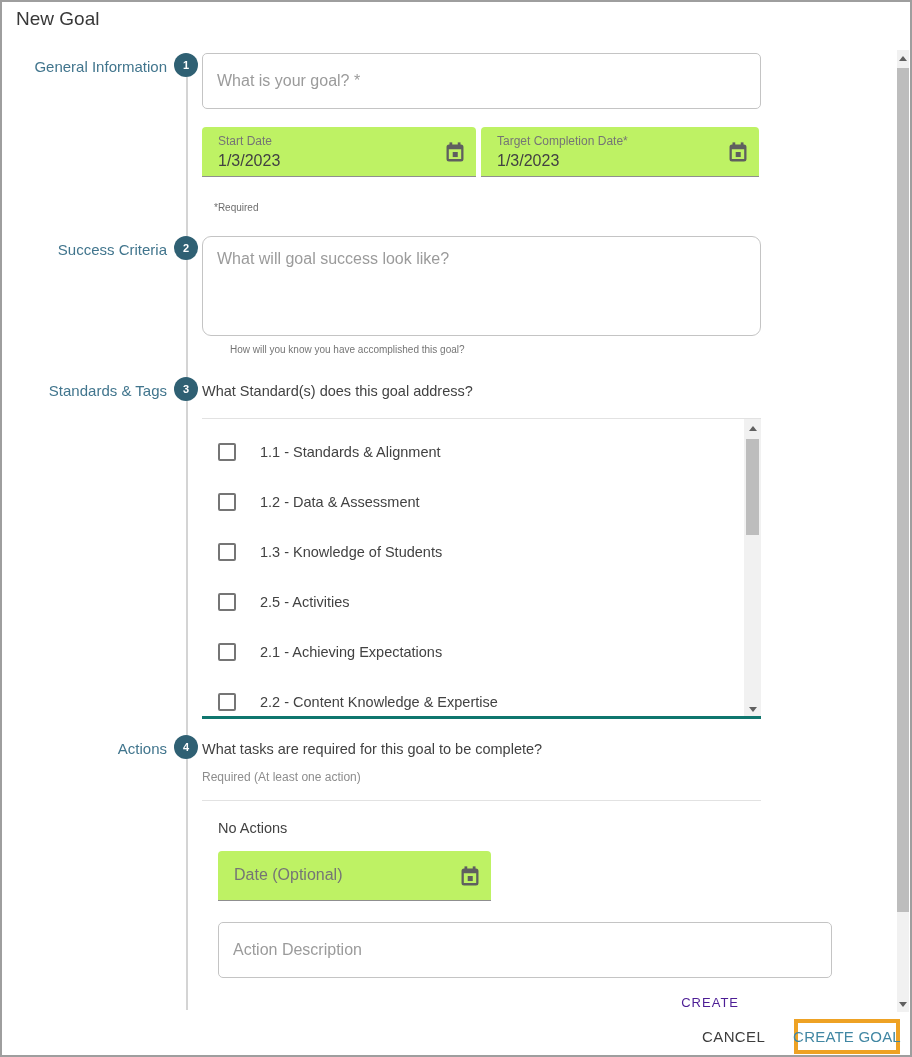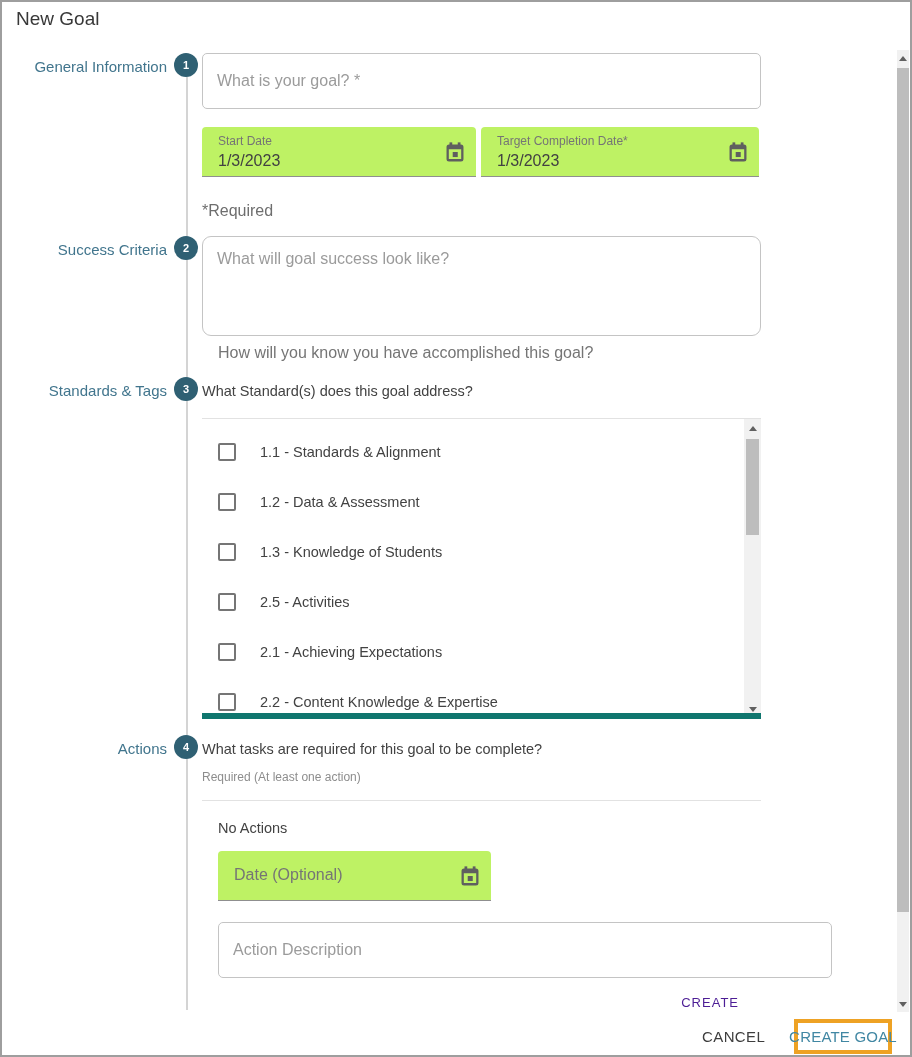--- a/index.html
+++ b/index.html
@@ -40,27 +40,27 @@
 
   .filled-field {
     background:#bef264; border-bottom:1px solid #8f8f8f;
     border-radius:4px 4px 0 0; padding:7px 12px 0 16px; cursor:pointer;
   }
   .filled-field .f-label { font-size:12px; color:#757575; }
   .filled-field .f-value { font-size:16px; color:#424242; margin-top:4px; }
   .filled-field .f-placeholder { font-size:16px; color:#757575; margin-top:8px; }
   .cal-icon { position:absolute; right:10px; top:14px; width:22px; height:22px; cursor:pointer; }
 
-  .note-12 { font-size:16px; color:#6e6e6e; }
+  .note-12 { font-size:10px; color:#6e6e6e;margin-left:12px; }
   .note-gray { font-size:12px; color:#8d8d8d; }
   .question { font-size:14.5px; color:#424242; }
 
   .std-list {
     left:200px; top:416px; width:559px; height:301px;
-    border-top:1px solid #e2e2e2; border-bottom:6px solid #0f766e;
+    border-top:1px solid #e2e2e2; border-bottom:3px solid #0f766e;
     overflow:hidden; background:#fff;
   }
   .std-rows { padding-top:8px; }
   .std-row { height:50px; display:flex; align-items:center; cursor:pointer; }
   .checkbox {
     width:18px; height:18px; border:2px solid #757575; border-radius:2px;
     margin-left:16px; background:#fff; flex:0 0 auto;
   }
   .std-label { margin-left:24px; font-size:14.5px; color:#424242; }
 
@@ -78,21 +78,21 @@
   .create-action-btn {
     left:200px; top:993px; width:537px; text-align:right;
     font-size:13px; letter-spacing:1px; color:#4c1d95; cursor:default;
   }
 
   .footer-cancel {
     left:700px; top:1026px; width:92px; 
     font-size:15px; letter-spacing:0.4px; color:#3d3d3d; cursor:pointer;
   }
   .highlight-box {
-    left:792px; top:1017px; width:98px; height:35px;
+    left:792px; top:1017px; width:106px; height:35px;
     border:4px solid #eea224; display:flex; align-items:center; justify-content:center;
     background:#fff; cursor:pointer;
   }
   .create-goal-label {
     font-size:15px; letter-spacing:0.2px; color:#4187a3; white-space:nowrap;
   }
 </style>
 </head>
 <body>
 

